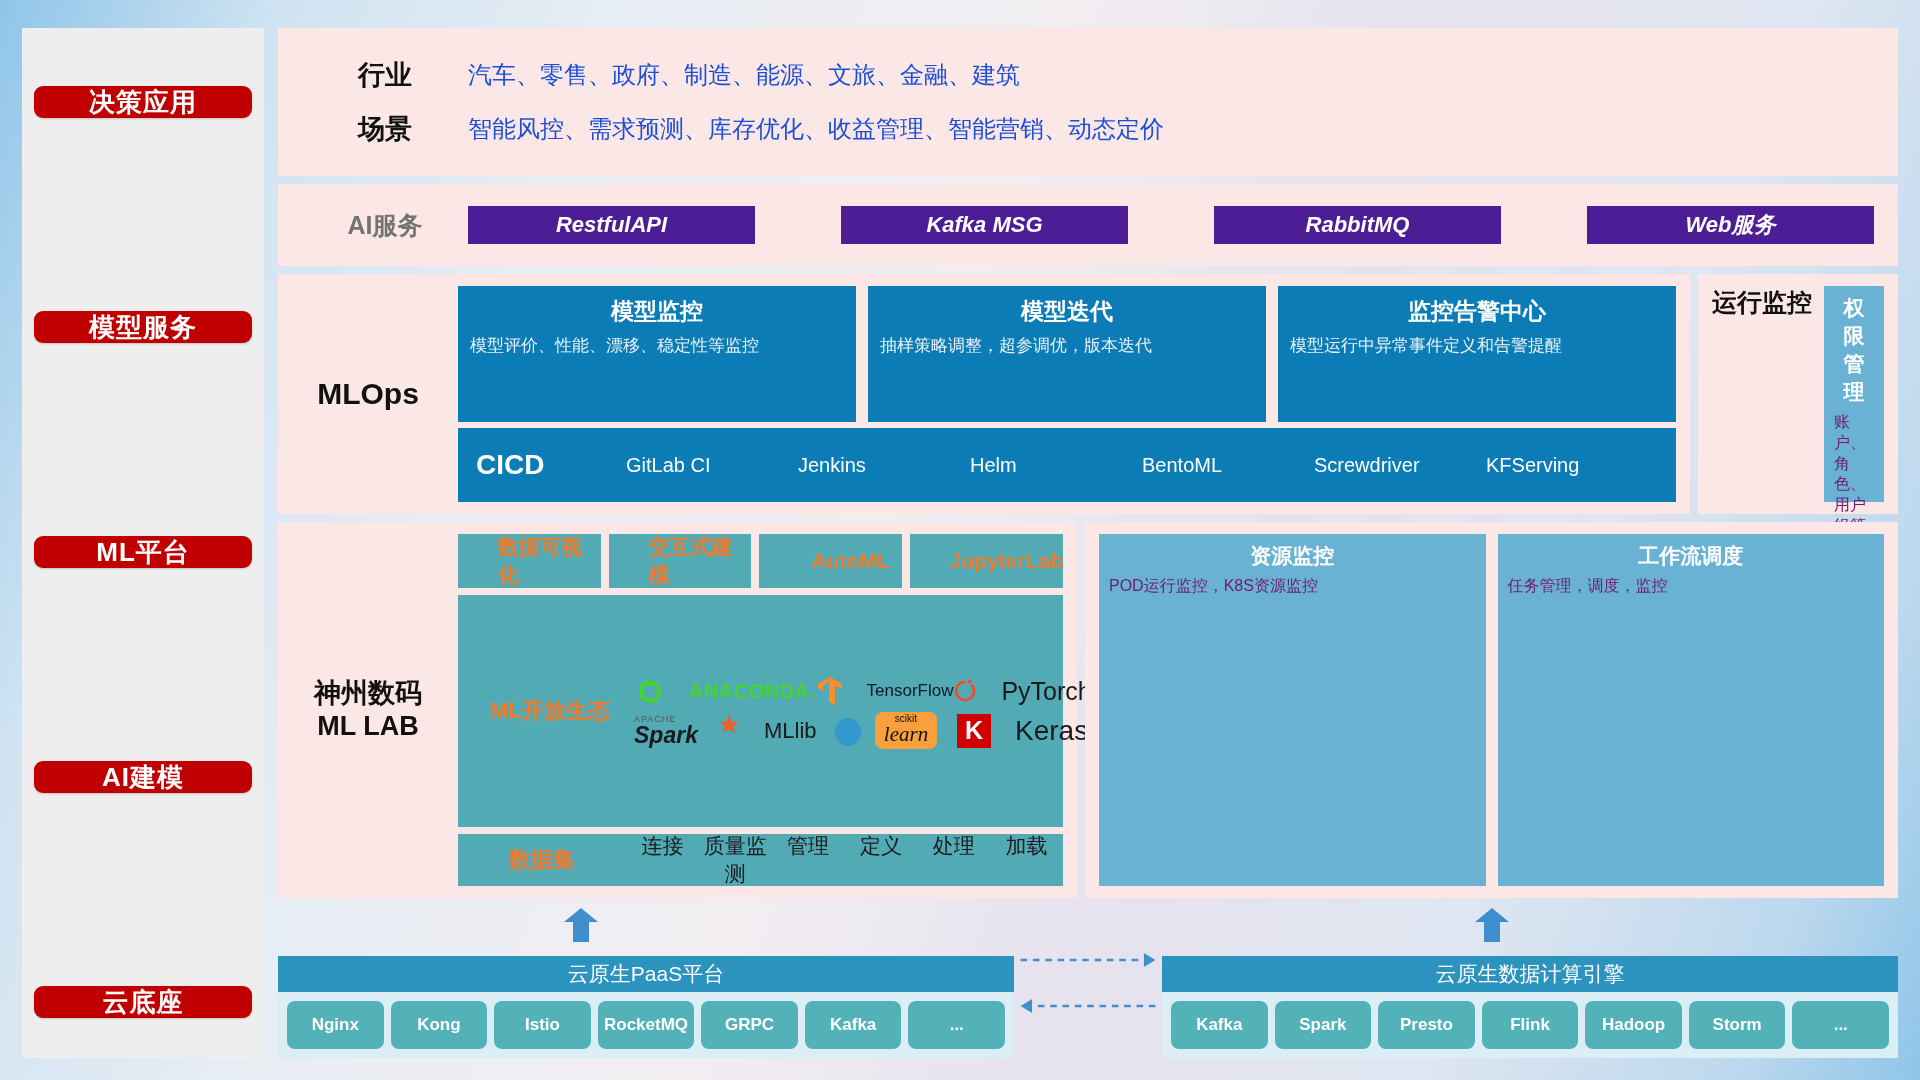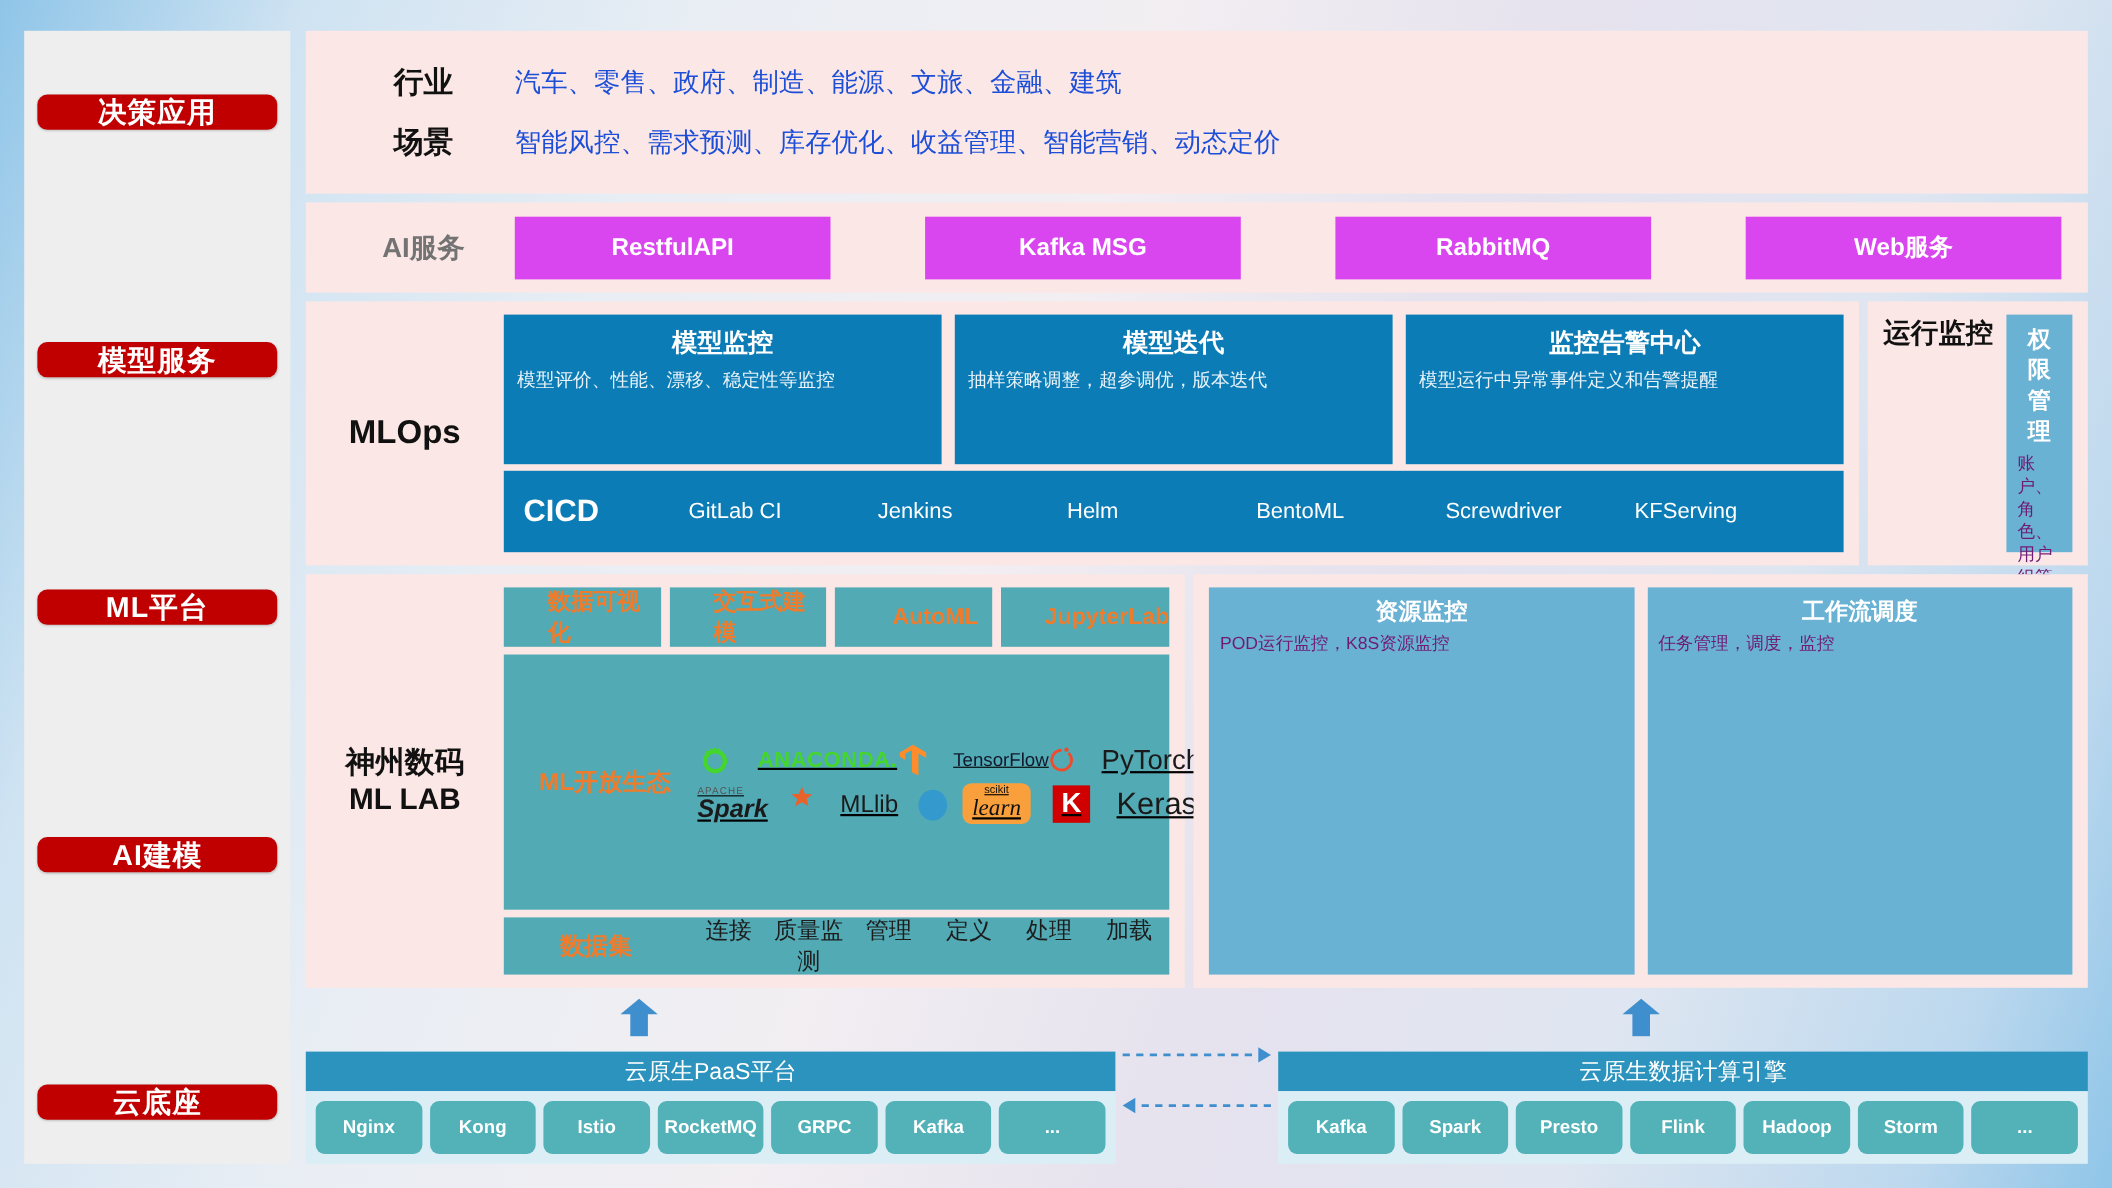--- a/index.html
+++ b/index.html
@@ -37,23 +37,23 @@
   .app-rows { display:flex; flex-direction:column; justify-content:center; gap:18px; width:100%; }
   .app-row { display:flex; align-items:center; }
   .app-key { width:166px; flex:none; font-size:27px; font-weight:bold; color:#111; text-align:center; }
   .app-val { font-size:24px; color:#1d4ed8; white-space:nowrap; }
 
   
   #band-aisvc { display:flex; align-items:center; padding:16px 24px; height:82px; gap:0; }
   .aisvc-key { width:166px; flex:none; font-size:25px; font-weight:bold; color:#737373; text-align:center; }
   .aisvc-items { flex:1; display:flex; gap:86px; }
   .aisvc-chip {
-    flex:1; height:57px; background:#d946ef; color:#fff;
+    flex:1; height:38px; background:#4c1d95; color:#fff;
     display:flex; align-items:center; justify-content:center;
-    font-size:22px; font-weight:bold;
+    font-size:22px; font-weight:bold;font-style:italic;
   }
 
   
   #band-mlops-wrap { display:flex; gap:8px; height:240px; }
   #band-mlops { flex:1; display:flex; align-items:stretch; padding:12px 14px 12px 0; min-width:0; }
   .mlops-key { width:180px; flex:none; display:flex; align-items:center; justify-content:center;
                font-size:30px; font-weight:bold; color:#111; }
   .mlops-body { flex:1; display:flex; flex-direction:column; gap:6px; min-width:0; }
   .mlops-cards { display:flex; gap:12px; flex:1; min-height:0; }
   .mlops-card { flex:1; background:#0b7cb5; color:#fff; padding:10px 12px; min-width:0; overflow:hidden; }
@@ -74,21 +74,21 @@
   .lab-body { flex:1; display:flex; flex-direction:column; gap:7px; min-width:0; }
 
   .lab-tools { display:flex; gap:8px; height:54px; flex:none; }
   .lab-tool { flex:1; background:#52aab5; display:flex; align-items:center; justify-content:center;
               color:#f07c2b; font-size:21px; font-weight:bold;padding-left:40px; }
 
   .lab-eco { flex:1; background:#52aab5; display:flex; align-items:center; min-height:0; padding:20px 8px; }
   .eco-key { width:168px; flex:none; color:#f07c2b; font-size:22px; font-weight:bold; text-align:center; }
   .eco-grid { flex:1; display:grid; grid-template-columns:repeat(4,1fr); grid-template-rows:1fr 1fr;
               align-items:center; justify-items:center; min-width:0; }
-  .logo { display:flex; align-items:center; gap:24px;text-decoration:underline; }
+  .logo { display:flex; align-items:center; gap:24px; }
 
   .lab-ds { height:52px; flex:none; background:#52aab5; display:flex; align-items:center; }
   .ds-key { width:168px; flex:none; color:#f07c2b; font-size:22px; font-weight:bold; text-align:center; }
   .ds-items { flex:1; display:flex; }
   .ds-item { flex:1; text-align:center; font-size:21px; color:#1c1c1c; }
 
   
   .mon-col { width:200px; flex:none; background:#fbe8e6; padding:12px 14px; display:flex;
              flex-direction:row; gap:12px; }
   .mon-title { font-size:25px; font-weight:bold; color:#111; text-align:center; }

